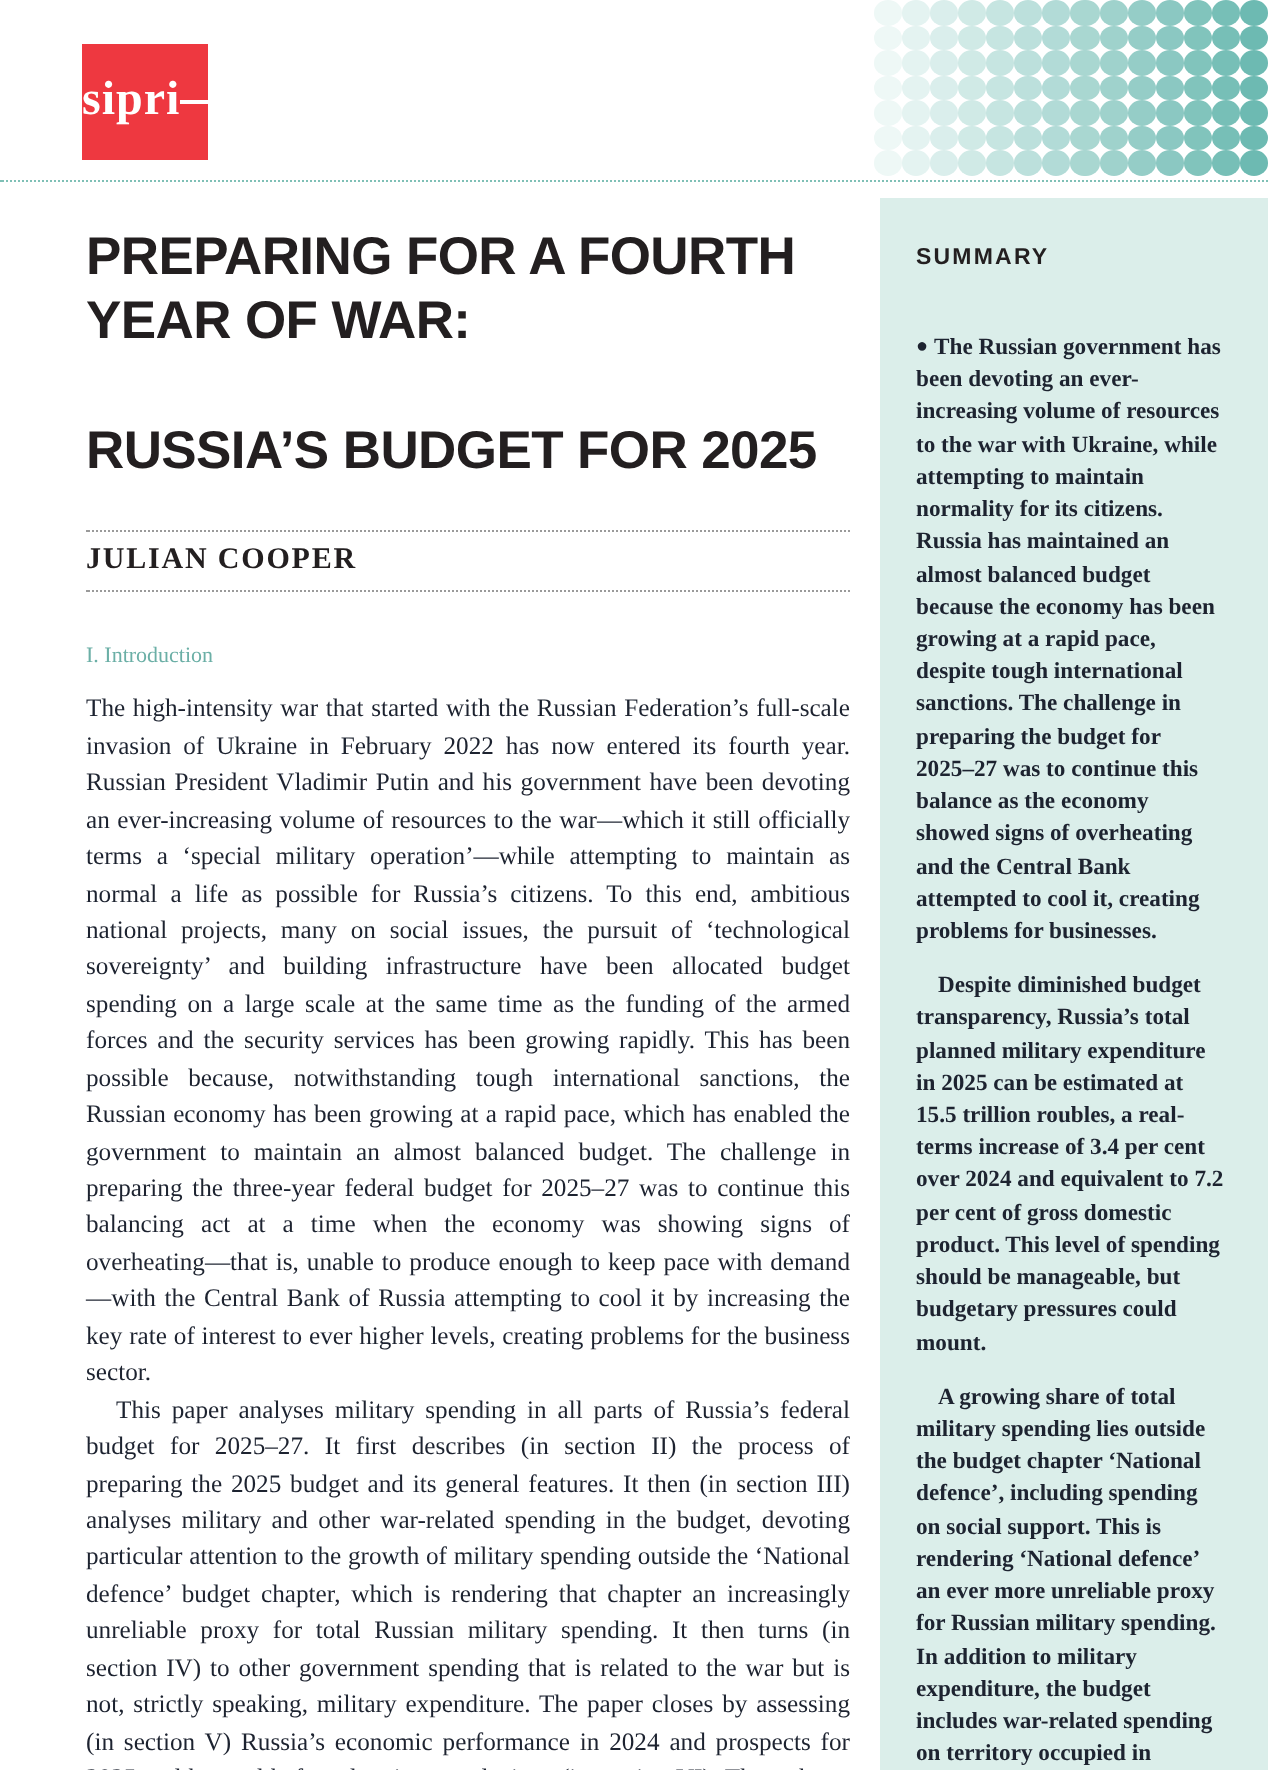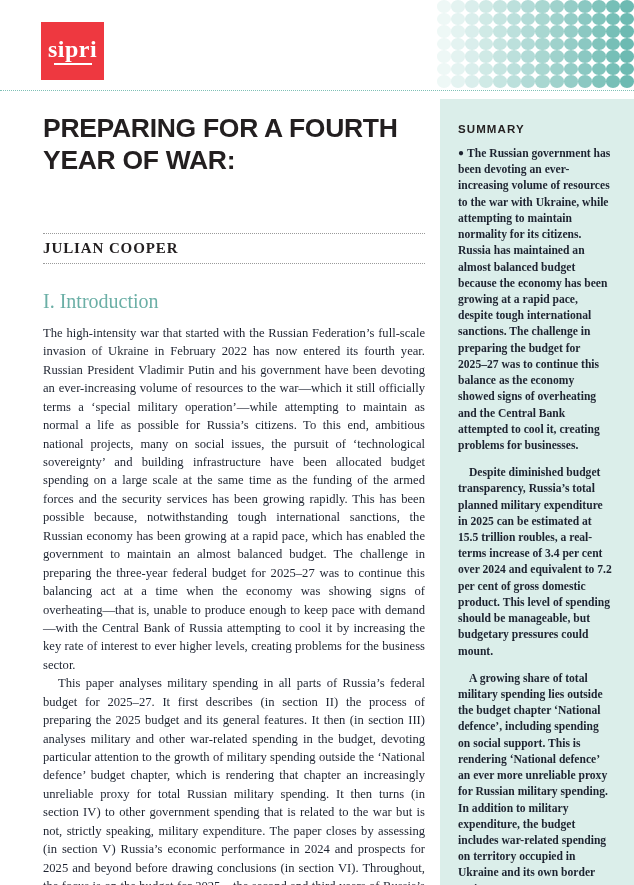--- a/index.html
+++ b/index.html
@@ -53,21 +53,21 @@
   .logo {
     position: absolute;
     left: 41px;
     top: 22px;
     width: 63px;
     height: 58px;
     background: #ee3840;
     display: flex;
     align-items: center;
     justify-content: center;
-    flex-direction: column;
+    flex-direction: row;
   }
   .logo-word {
     color: #ffffff;
     font-family: "Liberation Serif", serif;
     font-weight: 700;
     font-size: 24px;
     line-height: 1;
     letter-spacing: 0.5px;
     margin-bottom: 2px;
   }
@@ -136,21 +136,21 @@
     font-family: "Liberation Serif", serif;
     font-weight: 700;
     font-size: 15px;
     letter-spacing: 0.9px;
     color: #231f20;
     text-transform: uppercase;
   }
   .section-heading {
     margin: 26px 0 11px 0;
     font-family: "Liberation Serif", serif;
-    font-size: 20px;
+    font-size: 11px;
     font-weight: 400;
     color: #6bafa6;
   }
   .body-p {
     margin: 0;
     font-family: "Liberation Serif", serif;
     font-size: 12.6px;
     line-height: 1.465;
     color: #1d2330;
     text-align: justify;
@@ -170,21 +170,21 @@
   }
   .sidebar-inner {
     padding: 24px 22px 0 18px;
   }
   .summary-label {
     font-family: "Liberation Sans", sans-serif;
     font-weight: 700;
     font-size: 11.5px;
     letter-spacing: 1.1px;
     color: #231f20;
-    margin-bottom: 11px;
+    margin-bottom: 31px;
   }
   .summary-p {
     margin: 0;
     font-family: "Liberation Serif", serif;
     font-weight: 700;
     font-size: 11.6px;
     line-height: 1.40;
     color: #1d2330;
   }
   .summary-p.indented { text-indent: 11px; margin-top: 11px; }
@@ -496,21 +496,21 @@
 
 <div class="header">
   <div class="logo">
     <div class="logo-word">sipri</div>
     <div class="logo-rule"></div>
   </div>
 </div>
 <div class="header-rule"></div>
 
 <div class="main-col">
-  <h1 class="doc-title" id="doc-title"><span>PREPARING FOR A FOURTH</span><br><span>YEAR OF WAR:</span><br><br></h1>
+  <h1 class="doc-title" id="doc-title"><span>PREPARING FOR A FOURTH</span><br><span>YEAR OF WAR:</span><br><br><span>RUSSIA’S BUDGET FOR 2025</span></h1>
 
   <div class="byline-wrap">
     <div class="byline">JULIAN COOPER</div>
   </div>
 
   <h2 class="section-heading">I. Introduction</h2>
 
   <p class="body-p">The high-intensity war that started with the Russian Federation’s full-scale invasion of Ukraine in February 2022 has now entered its fourth year. Russian President Vladimir Putin and his government have been devoting an ever-increasing volume of resources to the war—which it still officially terms a ‘special military operation’—while attempting to maintain as normal a life as possible for Russia’s citizens. To this end, ambitious national projects, many on social issues, the pursuit of ‘technological sovereignty’ and building infrastructure have been allocated budget spending on a large scale at the same time as the funding of the armed forces and the security services has been growing rapidly. This has been possible because, notwithstanding tough international sanctions, the Russian economy has been growing at a rapid pace, which has enabled the government to maintain an almost balanced budget. The challenge in preparing the three-year federal budget for 2025–27 was to continue this balancing act at a time when the economy was showing signs of overheating—that is, unable to produce enough to keep pace with demand—with the Central Bank of Russia attempting to cool it by increasing the key rate of interest to ever higher levels, creating problems for the business sector.</p>
   <p class="body-p">This paper analyses military spending in all parts of Russia’s federal budget for 2025–27. It first describes (in section II) the process of preparing the 2025 budget and its general features. It then (in section III) analyses military and other war-related spending in the budget, devoting particular attention to the growth of military spending outside the ‘National defence’ budget chapter, which is rendering that chapter an increasingly unreliable proxy for total Russian military spending. It then turns (in section IV) to other government spending that is related to the war but is not, strictly speaking, military expenditure. The paper closes by assessing (in section V) Russia’s economic performance in 2024 and prospects for 2025 and beyond before drawing conclusions (in section VI). Throughout, the focus is on the budget for 2025—the second and third years of Russia’s three-year budgets are only loosely indicative of future plans.</p>
 </div>

